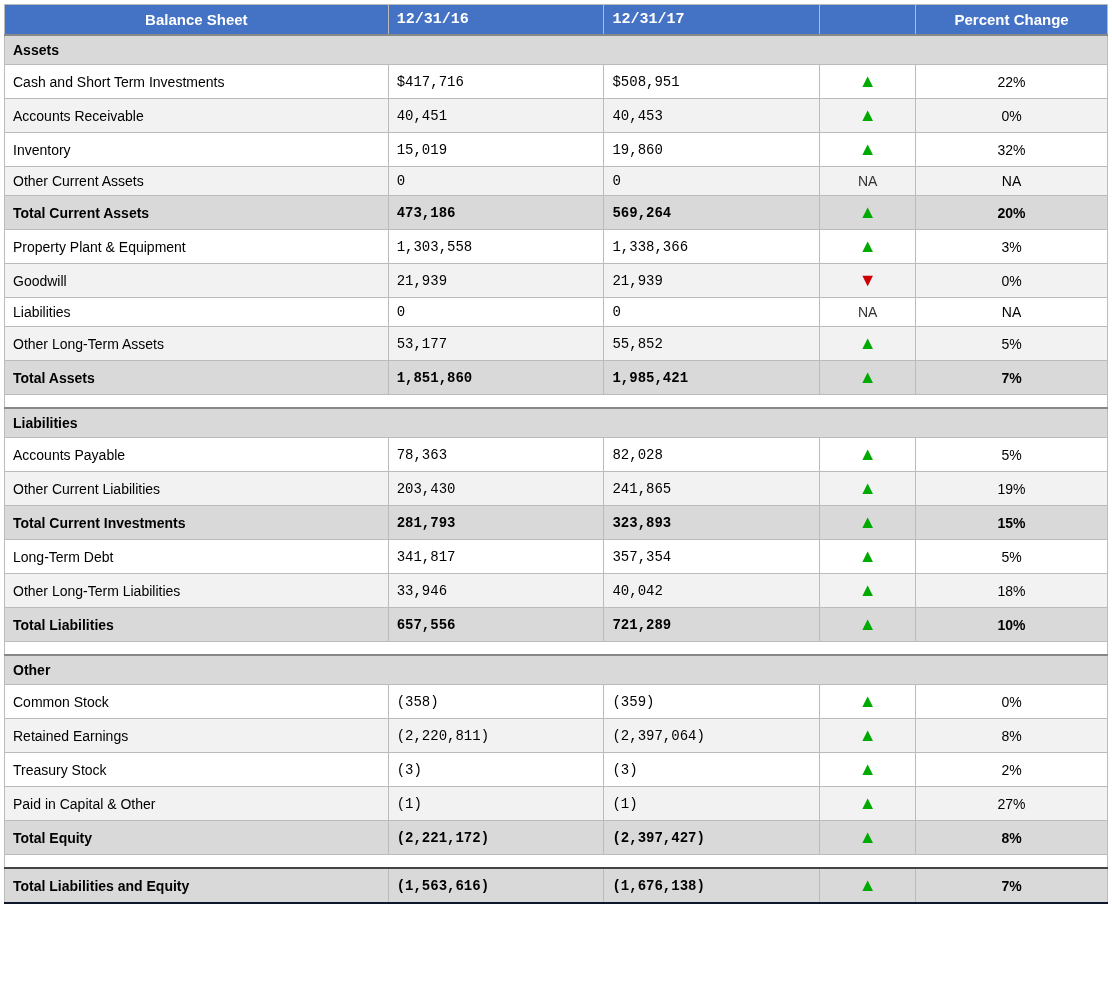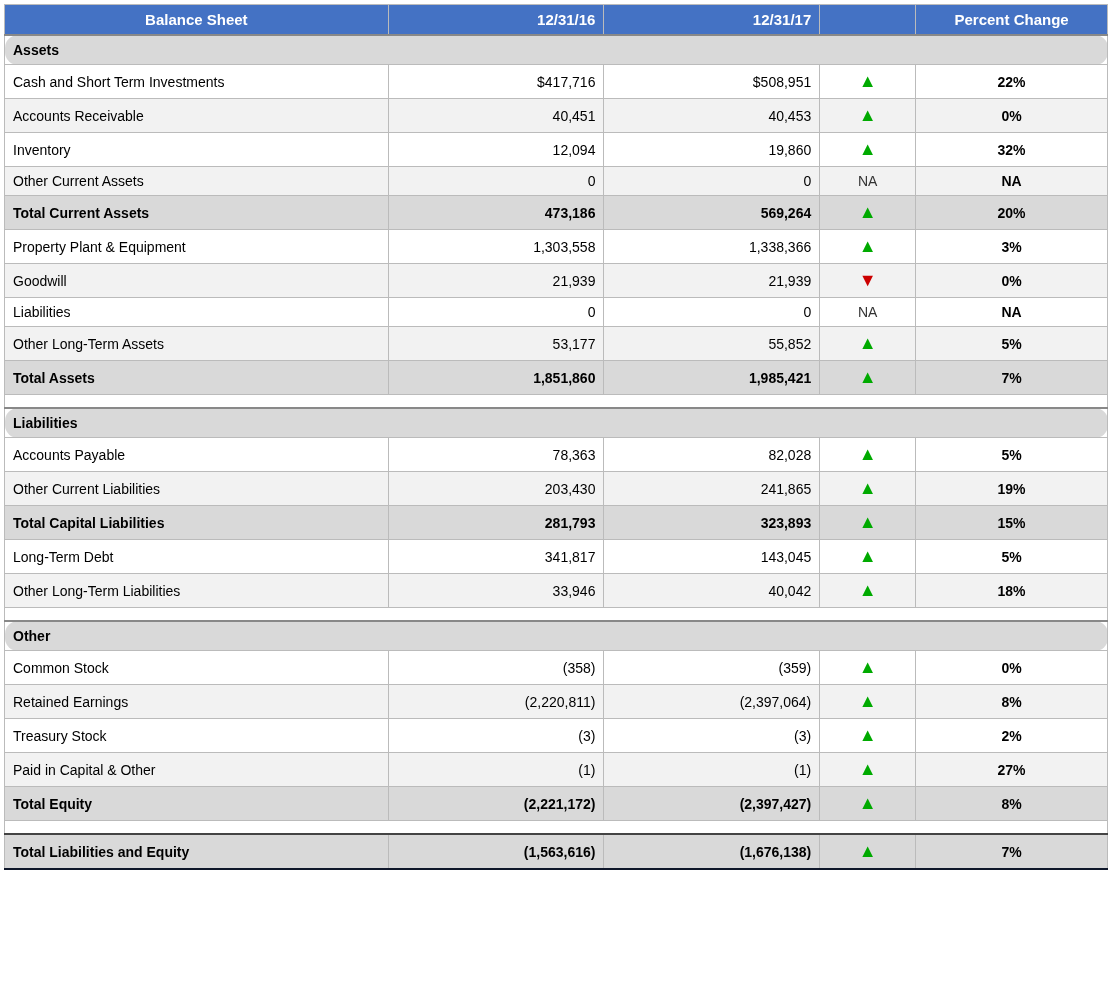--- a/index.html
+++ b/index.html
@@ -22,21 +22,20 @@
       background-color: #4472C4;
       color: #fff;
       font-weight: bold;
       font-size: 15px;
     }
     .section-header td {
       background-color: #D9D9D9;
       font-weight: bold;
       font-size: 14px;
       border-top: 2px solid #888;
-      border-radius: 13px;
     }
     .total-row td {
       background-color: #D9D9D9;
       font-weight: bold;
       margin-left: 31px;
     }
     .final-total-row td {
       background-color: #D9D9D9;
       font-weight: bold;
       border-top: 2px solid #444;
@@ -48,23 +47,23 @@
     .light-row td {
       background-color: #F2F2F2;
       margin-left: 16px;
     }
     .spacer-row td {
       background-color: #fff;
       height: 10px;
       border: 1px solid #bbb;
     }
     .col-label { width: 320px; }
-    .col-val { width: 180px; text-align: right; }
+    .col-val { width: 180px; text-align: left; font-family: Liberation Mono, monospace; }
     .col-arrow { width: 80px; text-align: center; }
-    .col-pct { width: 160px; text-align: center; font-weight: bold; }
+    .col-pct { width: 160px; text-align: center; }
     .arrow-up { color: #00AA00; font-size: 18px; }
     .arrow-down { color: #CC0000; font-size: 18px; }
     .na-text { color: #333; }
   </style>
 </head>
 <body>
 
 <table>
   <thead>
     <tr class="header-row">
@@ -88,21 +87,21 @@
       </tr>
       <tr class="light-row">
         <td class="col-label">Accounts Receivable</td>
         <td class="col-val">40,451</td>
         <td class="col-val">40,453</td>
         <td class="col-arrow"><span class="arrow-up">▲</span></td>
         <td class="col-pct">0%</td>
       </tr>
       <tr class="white-row">
         <td class="col-label">Inventory</td>
-        <td class="col-val">12,094</td>
+        <td class="col-val">15,019</td>
         <td class="col-val">19,860</td>
         <td class="col-arrow"><span class="arrow-up">▲</span></td>
         <td class="col-pct">32%</td>
       </tr>
       <tr class="light-row">
         <td class="col-label">Other Current Assets</td>
         <td class="col-val">0</td>
         <td class="col-val">0</td>
         <td class="col-arrow"><span class="na-text">NA</span></td>
         <td class="col-pct">NA</td>
@@ -163,39 +162,46 @@
         <td class="col-pct">5%</td>
       </tr>
       <tr class="light-row">
         <td class="col-label">Other Current Liabilities</td>
         <td class="col-val">203,430</td>
         <td class="col-val">241,865</td>
         <td class="col-arrow"><span class="arrow-up">▲</span></td>
         <td class="col-pct">19%</td>
       </tr>
       <tr class="total-row">
-        <td class="col-label">Total Capital Liabilities</td>
+        <td class="col-label">Total Current Investments</td>
         <td class="col-val">281,793</td>
         <td class="col-val">323,893</td>
         <td class="col-arrow"><span class="arrow-up">▲</span></td>
         <td class="col-pct">15%</td>
       </tr>
       <tr class="white-row">
         <td class="col-label">Long-Term Debt</td>
         <td class="col-val">341,817</td>
-        <td class="col-val">143,045</td>
+        <td class="col-val">357,354</td>
         <td class="col-arrow"><span class="arrow-up">▲</span></td>
         <td class="col-pct">5%</td>
       </tr>
       <tr class="light-row">
         <td class="col-label">Other Long-Term Liabilities</td>
         <td class="col-val">33,946</td>
         <td class="col-val">40,042</td>
         <td class="col-arrow"><span class="arrow-up">▲</span></td>
         <td class="col-pct">18%</td>
+      </tr>
+      <tr class="total-row">
+        <td class="col-label">Total Liabilities</td>
+        <td class="col-val">657,556</td>
+        <td class="col-val">721,289</td>
+        <td class="col-arrow"><span class="arrow-up">▲</span></td>
+        <td class="col-pct">10%</td>
       </tr>
       <tr class="spacer-row">
         <td colspan="5"></td>
       </tr>
       <tr class="section-header">
         <td colspan="5">Other</td>
       </tr>
       <tr class="white-row">
         <td class="col-label">Common Stock</td>
         <td class="col-val">(358)</td>

